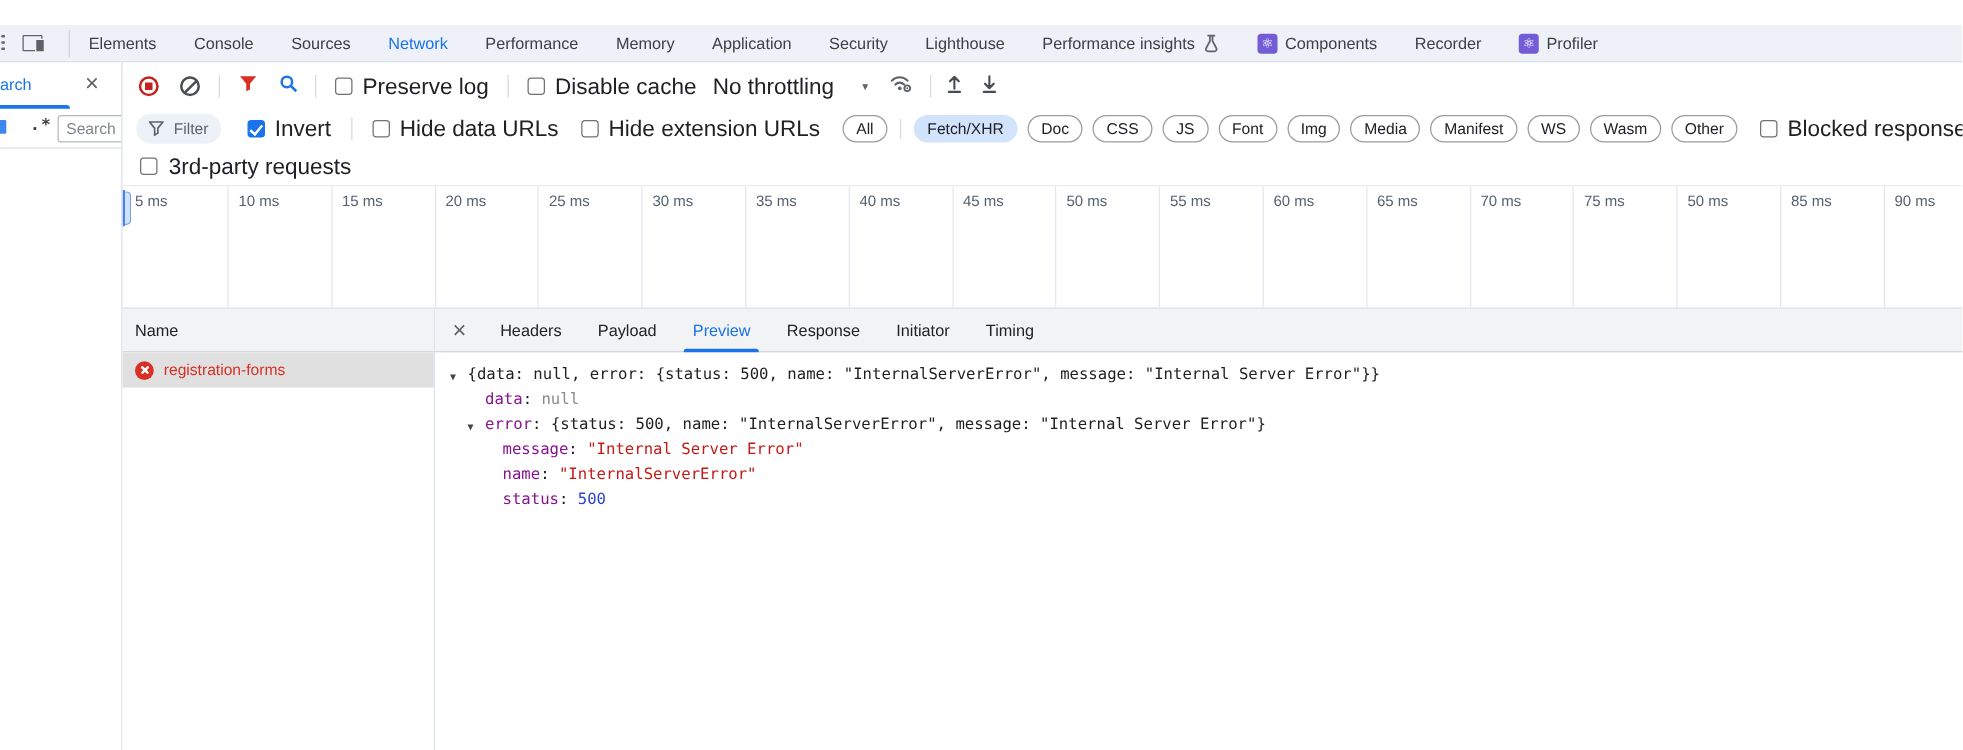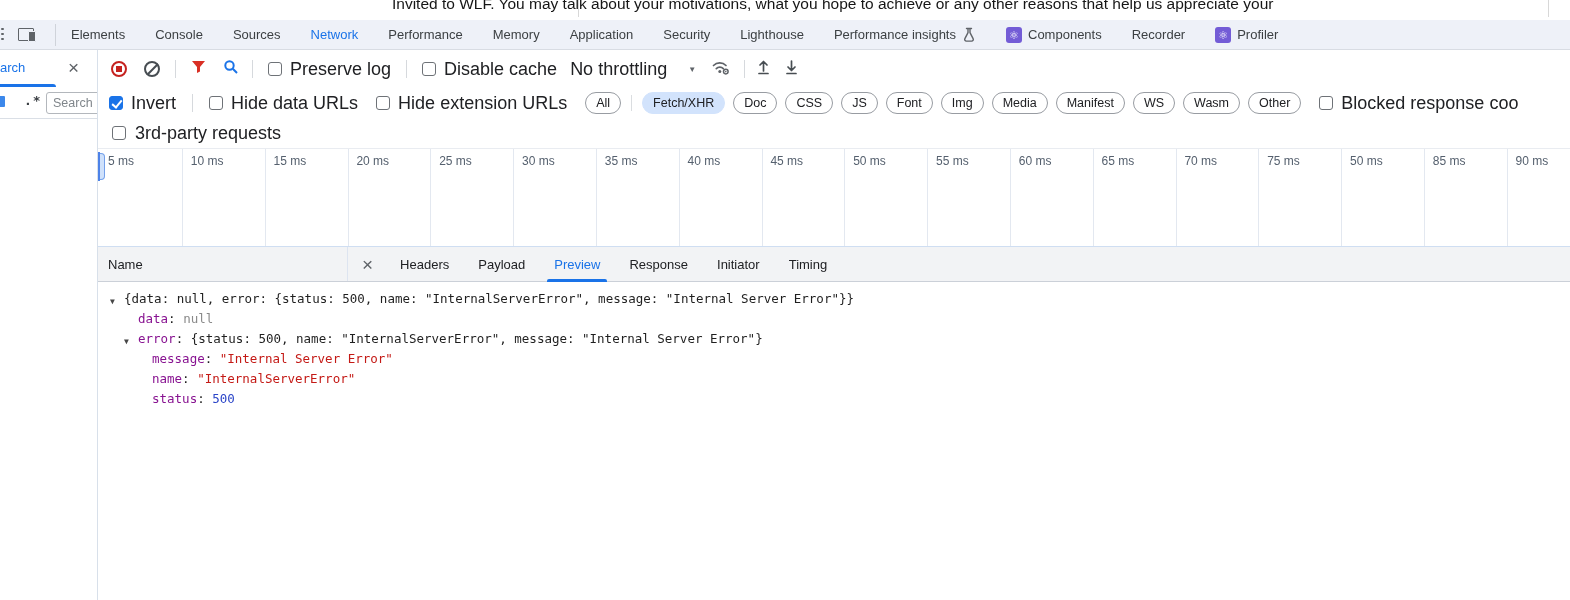--- a/index.html
+++ b/index.html
@@ -109,25 +109,20 @@
   .seg-key{color:var(--json-key);}
   .seg-string{color:var(--json-string);}
   .seg-number{color:var(--json-number);}
   .seg-null{color:var(--json-null);}
 </style>
 </head>
 <body>
 
 <div id="stage">
 
-  <div id="page-strip">
-    <div class="page-vline" style="left:578px"></div>
-    <div class="page-vline" style="left:1548px"></div>
-    <div id="page-heading">Invited to WLF. You may talk about your motivations, what you hope to achieve or any other reasons that help us appreciate your</div>
-  </div>
 
   <div id="tabbar">
     <div id="tabbar-left">
       <span class="dots-frag">
           <i></i>
           <i></i>
           <i></i>
         </span>
       <span class="device-icon"></span>
       <span class="tabbar-divider"></span>
@@ -244,20 +239,26 @@
       </span>
       <span>
         <svg width="15" height="16" viewBox="0 0 15 16">
             <path d="M7.5 2v9.5M7.5 11.5L4 8M7.5 11.5L11 8" fill="none" stroke="#474d52" stroke-width="1.7" stroke-linecap="round" stroke-linejoin="round"></path>
             <path d="M3 14.5h9" stroke="#474d52" stroke-width="1.7" stroke-linecap="round"></path>
           </svg>
       </span>
     </div>
 
     <div id="filter-row">
+      <div id="filter-pill" style="margin-right:21px">
+        <svg width="12" height="12" viewBox="0 0 12 12">
+            <path d="M0.5 0.5h11l-4.2 5v4L4.7 11V5.5Z" fill="none" stroke="#5f6368" stroke-width="1.3"></path>
+          </svg>
+        <span id="filter-placeholder">Filter</span>
+      </div>
       <span class="cbgroup" style="margin-right:16px">
         <span class="checkbox checked"></span>
         <span class="tool-label">Invert</span>
       </span>
       <span class="vdiv" style="margin-right:16px"></span>
       <span class="cbgroup" style="margin-right:18px">
         <span class="checkbox"></span>
         <span class="tool-label">Hide data URLs</span>
       </span>
       <span class="cbgroup" style="margin-right:18px">
@@ -338,20 +339,26 @@
       <span class="dtab">Headers</span>
           <span class="dtab">Payload</span>
           <span class="dtab active">Preview</span>
           <span class="dtab">Response</span>
           <span class="dtab">Initiator</span>
           <span class="dtab">Timing</span>
         </div>
     </div>
 
     <div id="content">
+      <div id="request-list">
+        <div class="req-row selected error">
+          <span class="err-icon"></span>
+          <span>registration-forms</span>
+        </div>
+      </div>
       <div id="preview-pane">
           <div class="json-line"><span class="json-indent" style="width: 12px;"></span><span class="json-tri">▼</span><span class="seg-plain">{data: null, error: {status: 500, name: "InternalServerError", message: "Internal Server Error"}}</span></div>
           <div class="json-line"><span class="json-indent" style="width: 26px;"></span><span class="json-tri-ph"></span><span class="seg-key">data</span><span class="seg-plain">: </span><span class="seg-null">null</span></div>
           <div class="json-line"><span class="json-indent" style="width: 26px;"></span><span class="json-tri">▼</span><span class="seg-key">error</span><span class="seg-plain">: </span><span class="seg-plain">{status: 500, name: "InternalServerError", message: "Internal Server Error"}</span></div>
           <div class="json-line"><span class="json-indent" style="width: 40px;"></span><span class="json-tri-ph"></span><span class="seg-key">message</span><span class="seg-plain">: </span><span class="seg-string">"Internal Server Error"</span></div>
           <div class="json-line"><span class="json-indent" style="width: 40px;"></span><span class="json-tri-ph"></span><span class="seg-key">name</span><span class="seg-plain">: </span><span class="seg-string">"InternalServerError"</span></div>
           <div class="json-line"><span class="json-indent" style="width: 40px;"></span><span class="json-tri-ph"></span><span class="seg-key">status</span><span class="seg-plain">: </span><span class="seg-number">500</span></div>
         </div>
     </div>
 

